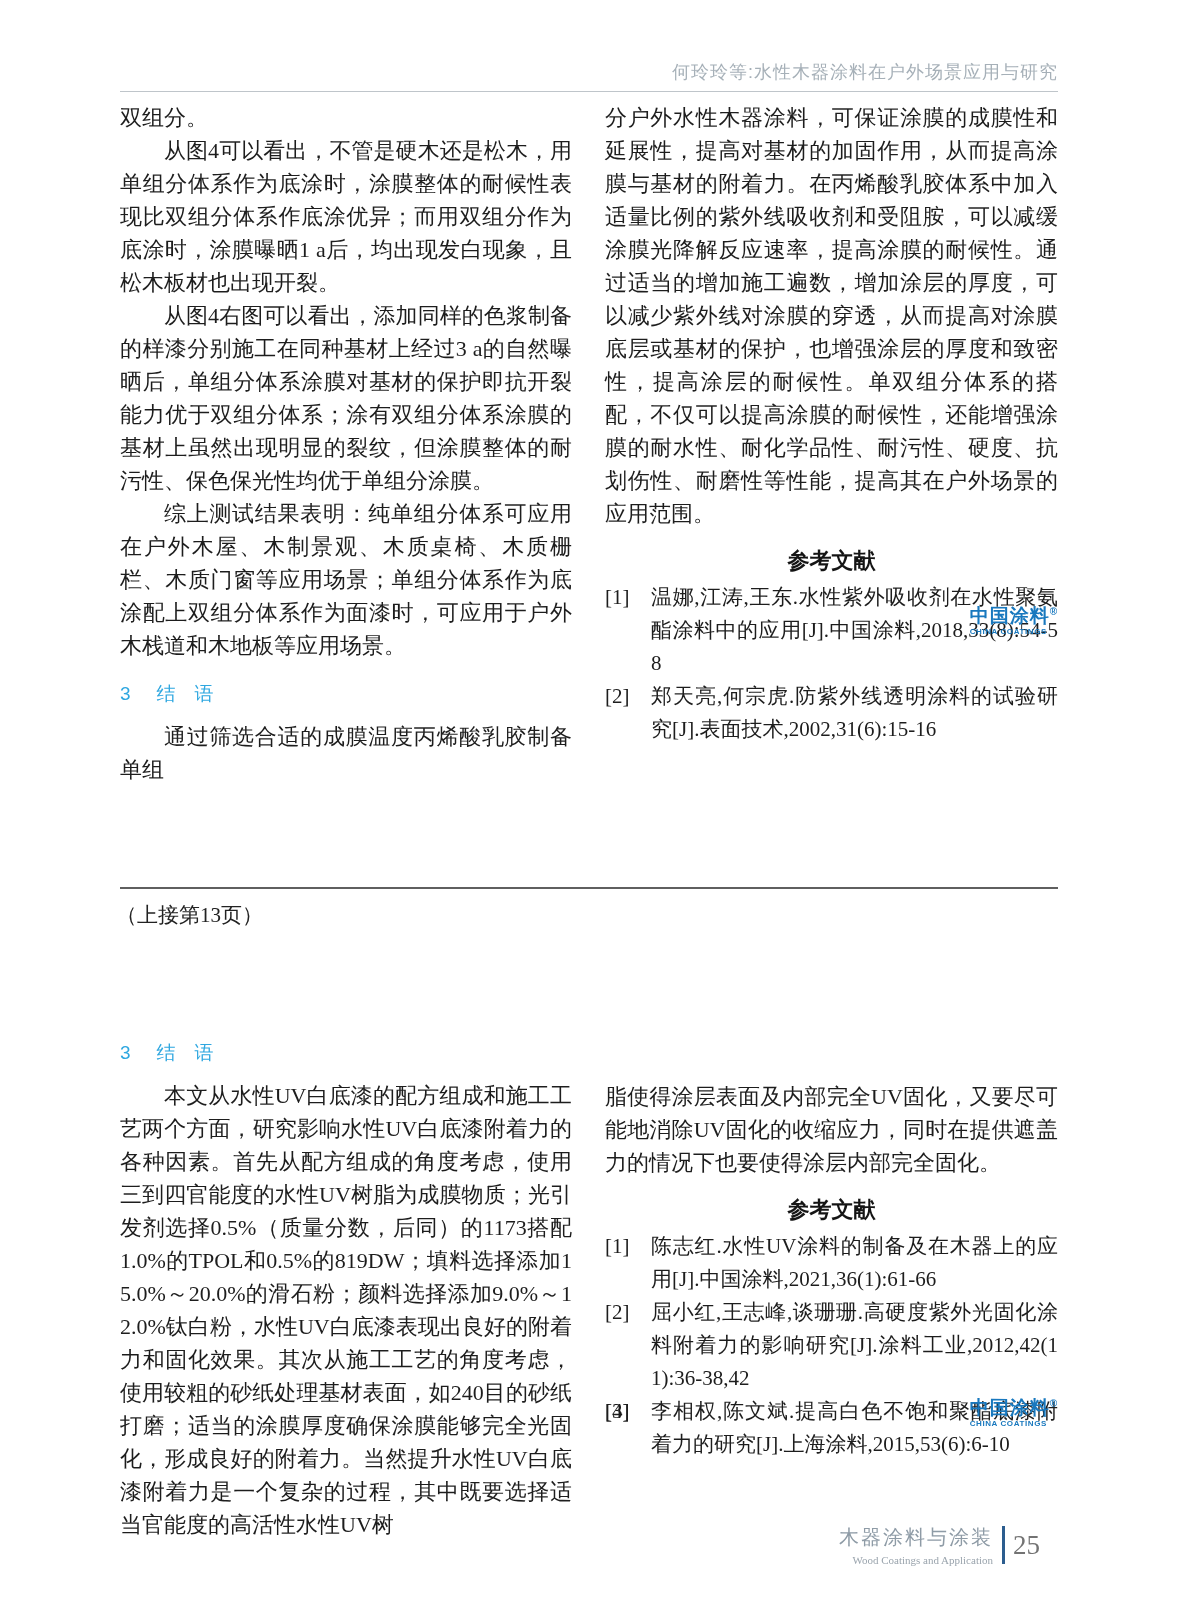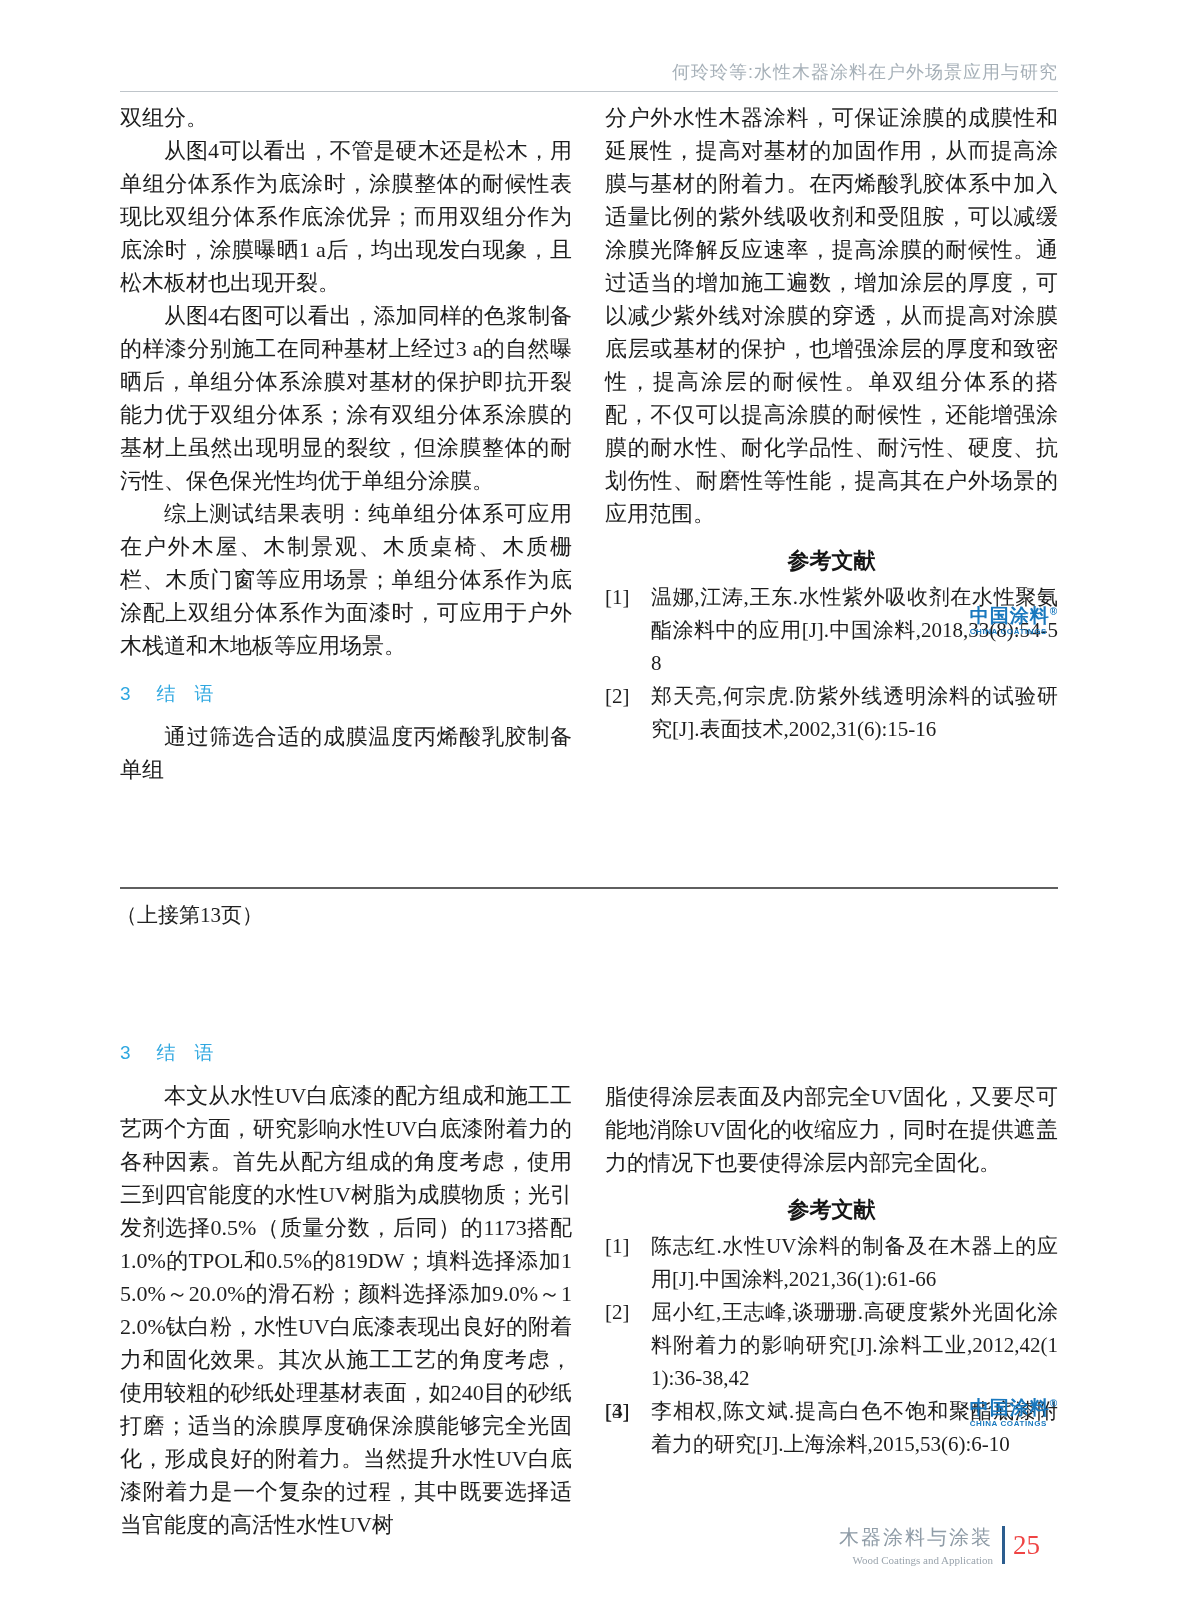--- a/index.html
+++ b/index.html
@@ -60,21 +60,21 @@
     position:absolute; top:1524px; right:138px;
     display:flex; align-items:center;
   }
   .footer-names { text-align:right; margin-right:9px; }
   .journal-cn {
     font-size:20px; color:#8e9ba6; letter-spacing:2px;
     font-family:"Liberation Sans", sans-serif;
   }
   .journal-en { font-size:11px; color:#9aa4ad; margin-top:3px; }
   .footer-bar { width:3px; height:38px; background:#2c5d8f; margin-right:8px; }
-  .page-number { font-size:27px; color:#ef4444; }
+  .page-number { font-size:27px; color:#737373; }
 </style>
 </head>
 <body>
 
 <div class="page">
 
   <div class="running-header">
     <span>何玲玲等:水性木器涂料在户外场景应用与研究</span>
   </div>
   <div class="header-rule"></div>

